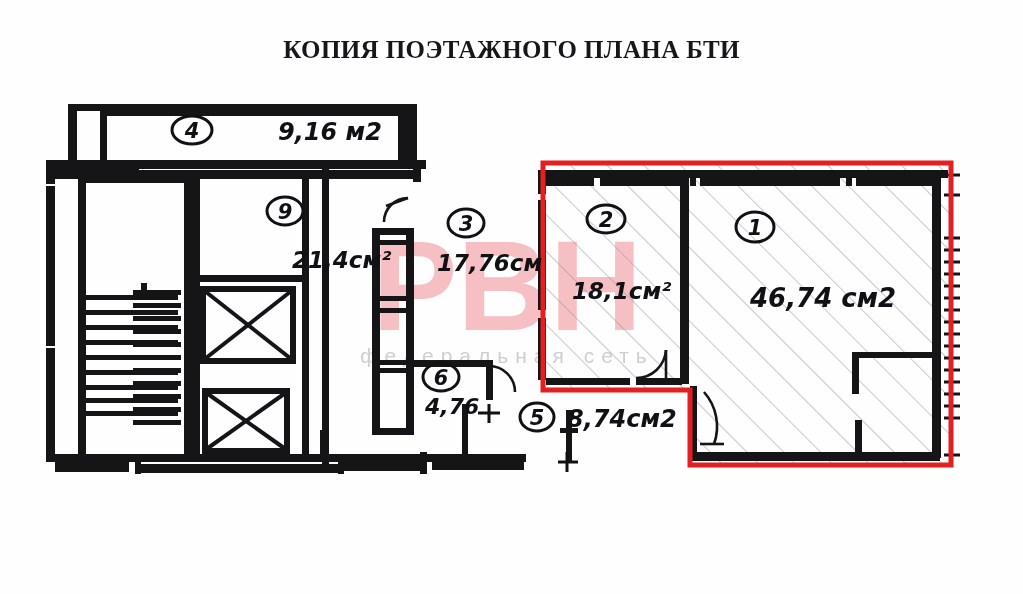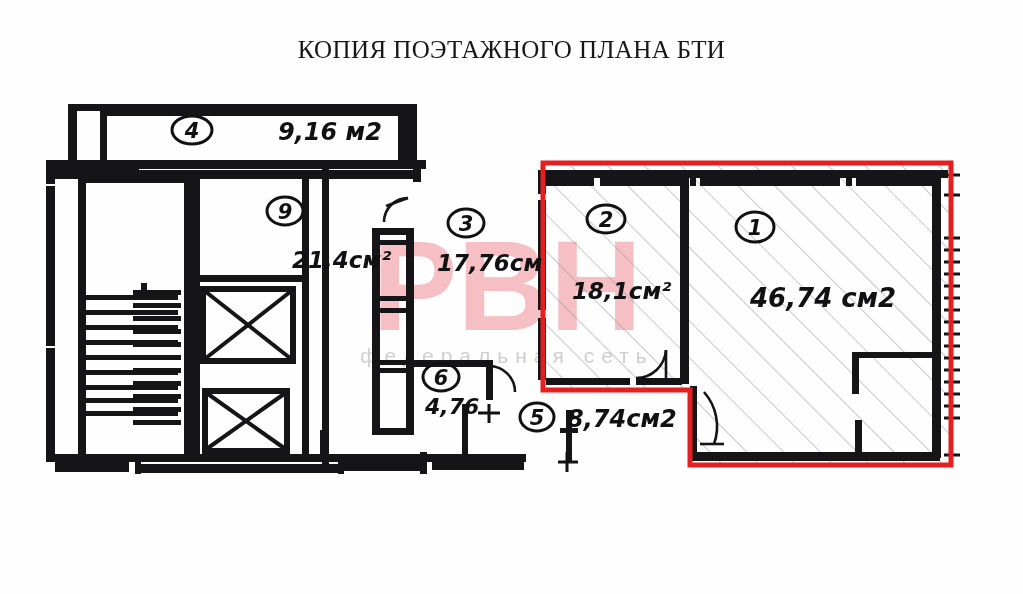--- a/index.html
+++ b/index.html
@@ -21,21 +21,21 @@
     height: 594px;
     background: #fefefe;
   }
   #title {
     position: absolute;
     left: 0;
     top: 36px;
     width: 1023px;
     text-align: center;
     font-family: "Liberation Serif", "DejaVu Serif", serif;
-    font-weight: normal;
+    font-weight: bold;
     font-size: 25px;
     letter-spacing: 0.4px;
     color: #17171a;
     white-space: nowrap;
   }
   #plan-svg {
     position: absolute;
     left: 0;
     top: 0;
     width: 1023px;

